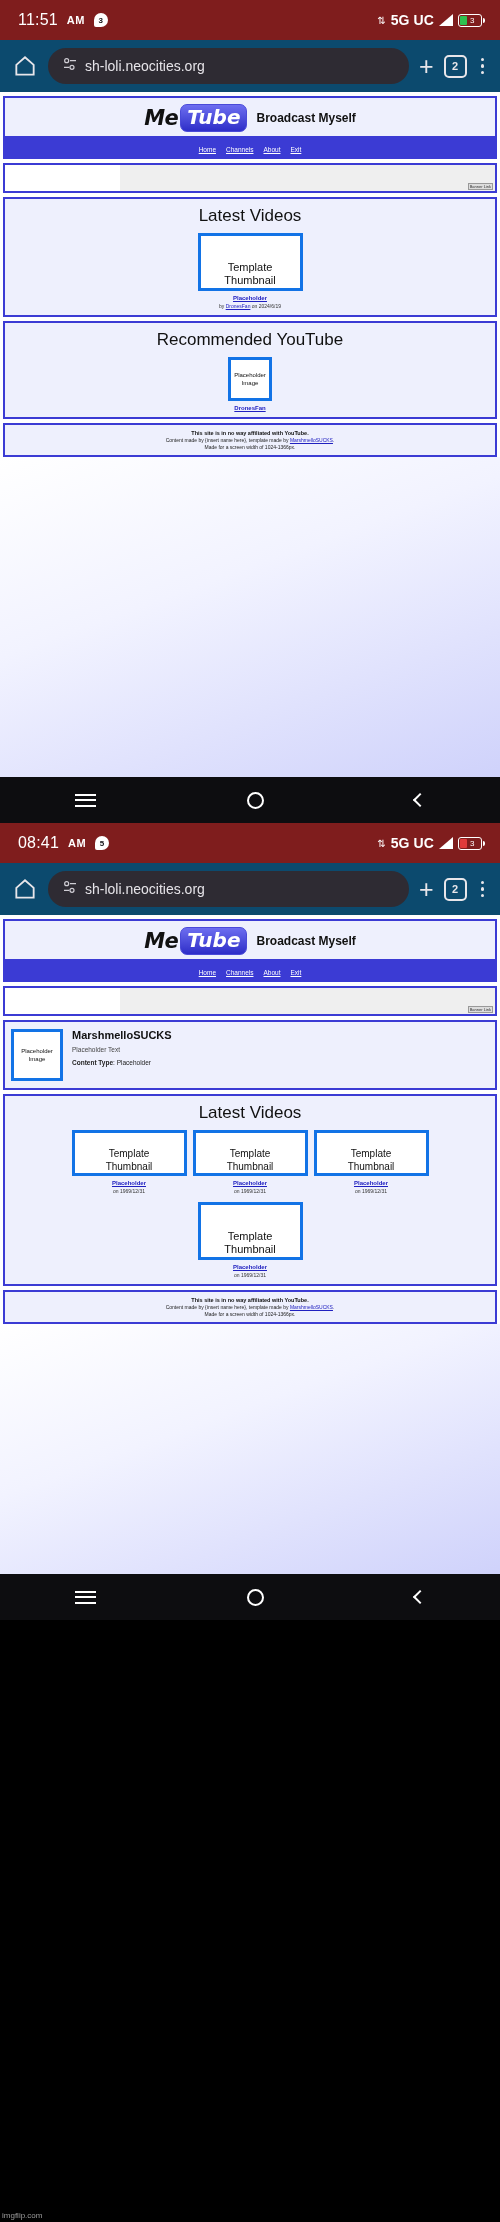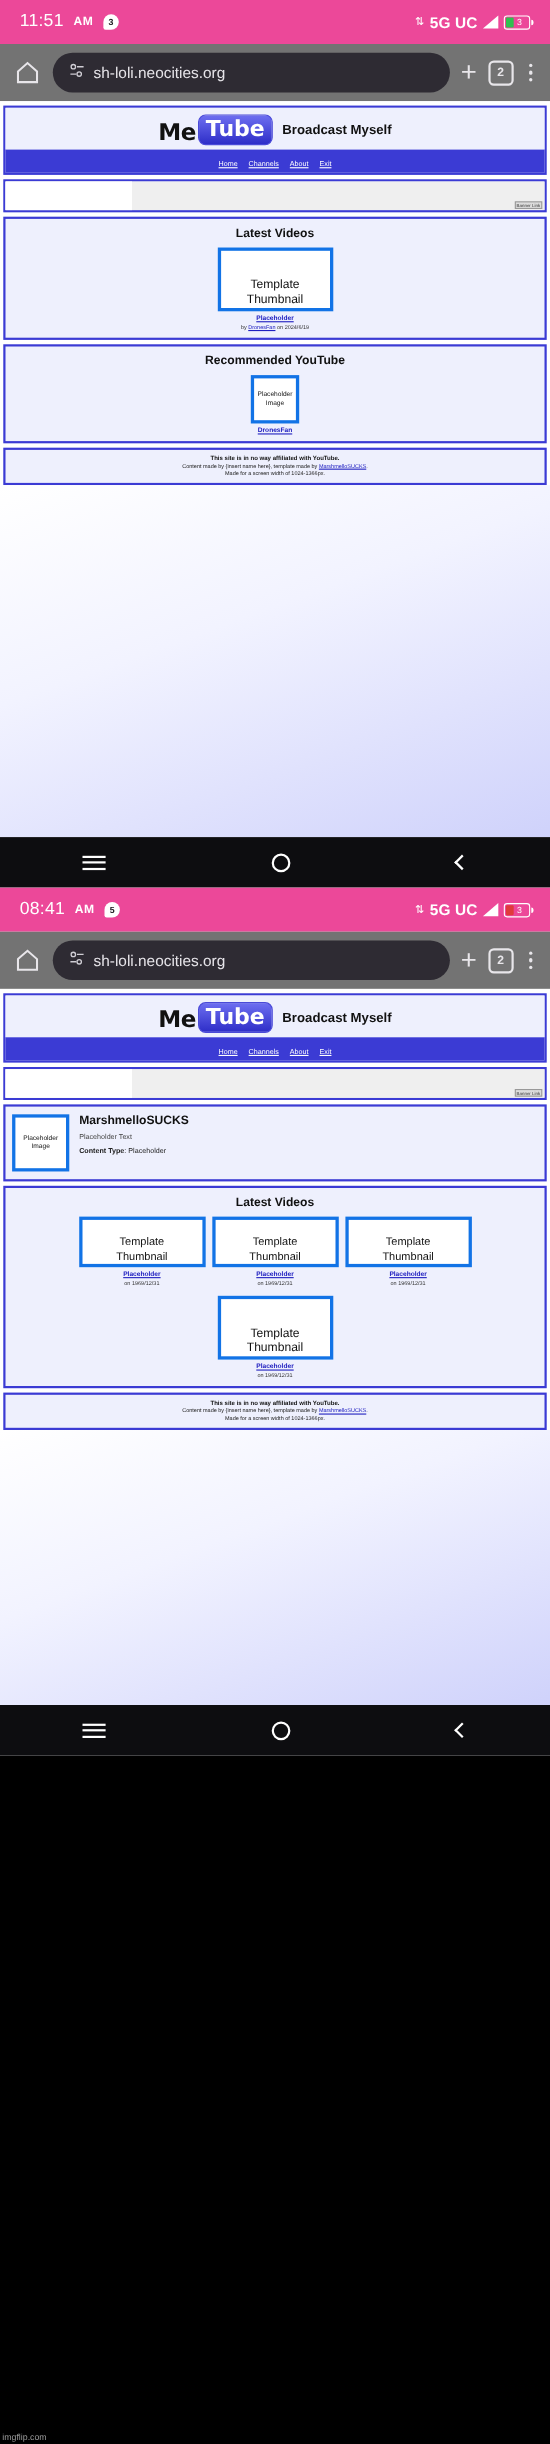--- a/index.html
+++ b/index.html
@@ -6,21 +6,21 @@
   html,body { background:#000; }
   body {
     width:500px; height:2222px; position:relative;
     font-family:"Liberation Sans", sans-serif;
     overflow:hidden;
   }
   .shot { position:relative; width:500px; background:#fff; }
 
   
   .statusbar {
-    height:40px; background:#ec4899; color:#fff;
+    height:40px; background:#7f1d1d; color:#fff;
     display:flex; align-items:center; justify-content:space-between;
     padding:0 18px; font-size:15px;
   }
   .sb-left { display:flex; align-items:center; gap:9px; }
   .sb-time { font-size:16px; font-weight:400; letter-spacing:.2px; }
   .sb-ampm { font-size:11px; font-weight:700; letter-spacing:.4px; }
   .notif-badge {
     width:14px;height:14px;border-radius:50% 50% 50% 2px;background:#fff;color:#121115;
     font-size:8px;display:flex;align-items:center;justify-content:center;font-weight:700;
   }
@@ -32,57 +32,57 @@
   .batt { width:24px;height:13px;border:1.6px solid #fff;border-radius:3px;
           position:relative;display:flex;align-items:center;padding:1px; }
   .batt:after{content:"";position:absolute;right:-4px;top:3.5px;width:2.5px;height:5px;
               background:#fff;border-radius:0 2px 2px 0;}
   .batt-fill{width:7px;height:100%;background:#2fbf4f;border-radius:1px;}
   .batt-fill.low{background:#e03b3b;}
   .batt-num{font-size:8px;color:#fff;margin-left:3px;}
 
   
   .toolbar {
-    height:52px;background:#737373;display:flex;align-items:center;
+    height:52px;background:#0c4a6e;display:flex;align-items:center;
     padding:0 12px;gap:10px;color:#e8e6ea;
   }
   .tb-home{width:26px;height:26px;flex:none;}
   .urlbar{
     flex:1;height:36px;background:#2e2b33;border-radius:18px;
     display:flex;align-items:center;gap:7px;padding:0 14px;
     overflow:hidden;
   }
   .url-text{font-size:14px;color:#e6e4e9;white-space:nowrap;}
   .tb-plus{font-size:25px;line-height:1;font-weight:300;color:#e8e6ea;}
   .tb-tabs{width:23px;height:23px;border:2px solid #e8e6ea;border-radius:5px;
     font-size:11px;display:flex;align-items:center;justify-content:center;font-weight:600;}
   .tb-menu{display:flex;flex-direction:column;gap:3px;padding:0 4px;}
   .tb-menu i{width:3.5px;height:3.5px;border-radius:50%;background:#e8e6ea;display:block;}
 
   
   .page{background:#fff;padding:4px 3px 0;}
   .panel{border:2px solid #3b3bd4;background:#eef0fd;margin-bottom:4px;}
   .hdr{background:#eef0fd;padding:6px 0 4px;display:flex;align-items:center;justify-content:center;gap:9px;}
-  .logo{display:flex;align-items:flex-end;}
+  .logo{display:flex;align-items:center;font-style:italic;}
   .logo .me{font-family:"DejaVu Sans", sans-serif;font-size:21px;font-weight:700;color:#111;letter-spacing:-.5px;}
   .logo .tube{
     font-family:"DejaVu Sans", sans-serif;font-size:20px;font-weight:700;color:#fff;
     background:linear-gradient(#6d6ef0,#2e2ec8);border-radius:7px;padding:0 6px 2px;margin-left:2px;
     border:1px solid #4a4ad8;
   }
   .slogan{font-size:12px;font-weight:700;color:#111;}
   .navbar{background:#3b3bd4;text-align:center;padding:1.5px 0;}
   .navbar a{color:#fff;font-size:6.5px;text-decoration:underline;margin:0 5px;}
   .banner{display:flex;height:26px;background:#efefef;position:relative;}
   .banner .white{width:115px;background:#fff;}
   .banner-lbl{position:absolute;right:2px;bottom:1px;font-size:4px;color:#333;background:#ddd;
     border:.5px solid #999;padding:0 1px;}
 
   .section{padding:7px 4px 6px;text-align:center;}
-  .sec-title{font-size:11px;font-weight:700;color:#111;margin-bottom:7px;}
+  .sec-title{font-size:17px;font-weight:400;color:#111;margin-bottom:7px;}
   .thumb{
     border:3px solid #1273e6;background:#fff;display:flex;align-items:flex-end;justify-content:center;
     text-align:center;font-size:11px;color:#111;line-height:1.25;
   }
   .thumb-lg{width:105px;height:58px;margin:0 auto;}
   .vid-title{font-size:6px;color:#2020c0;text-decoration:underline;font-weight:700;margin-top:4px;display:block;}
   .vid-meta{font-size:5px;color:#333;margin-top:2px;}
   .vid-meta a{color:#2020c0;}
   .sq{width:44px;height:44px;border:3px solid #1273e6;background:#fff;margin:0 auto;
       display:flex;align-items:center;justify-content:center;font-size:6px;line-height:1.35;color:#111;text-align:center;}

